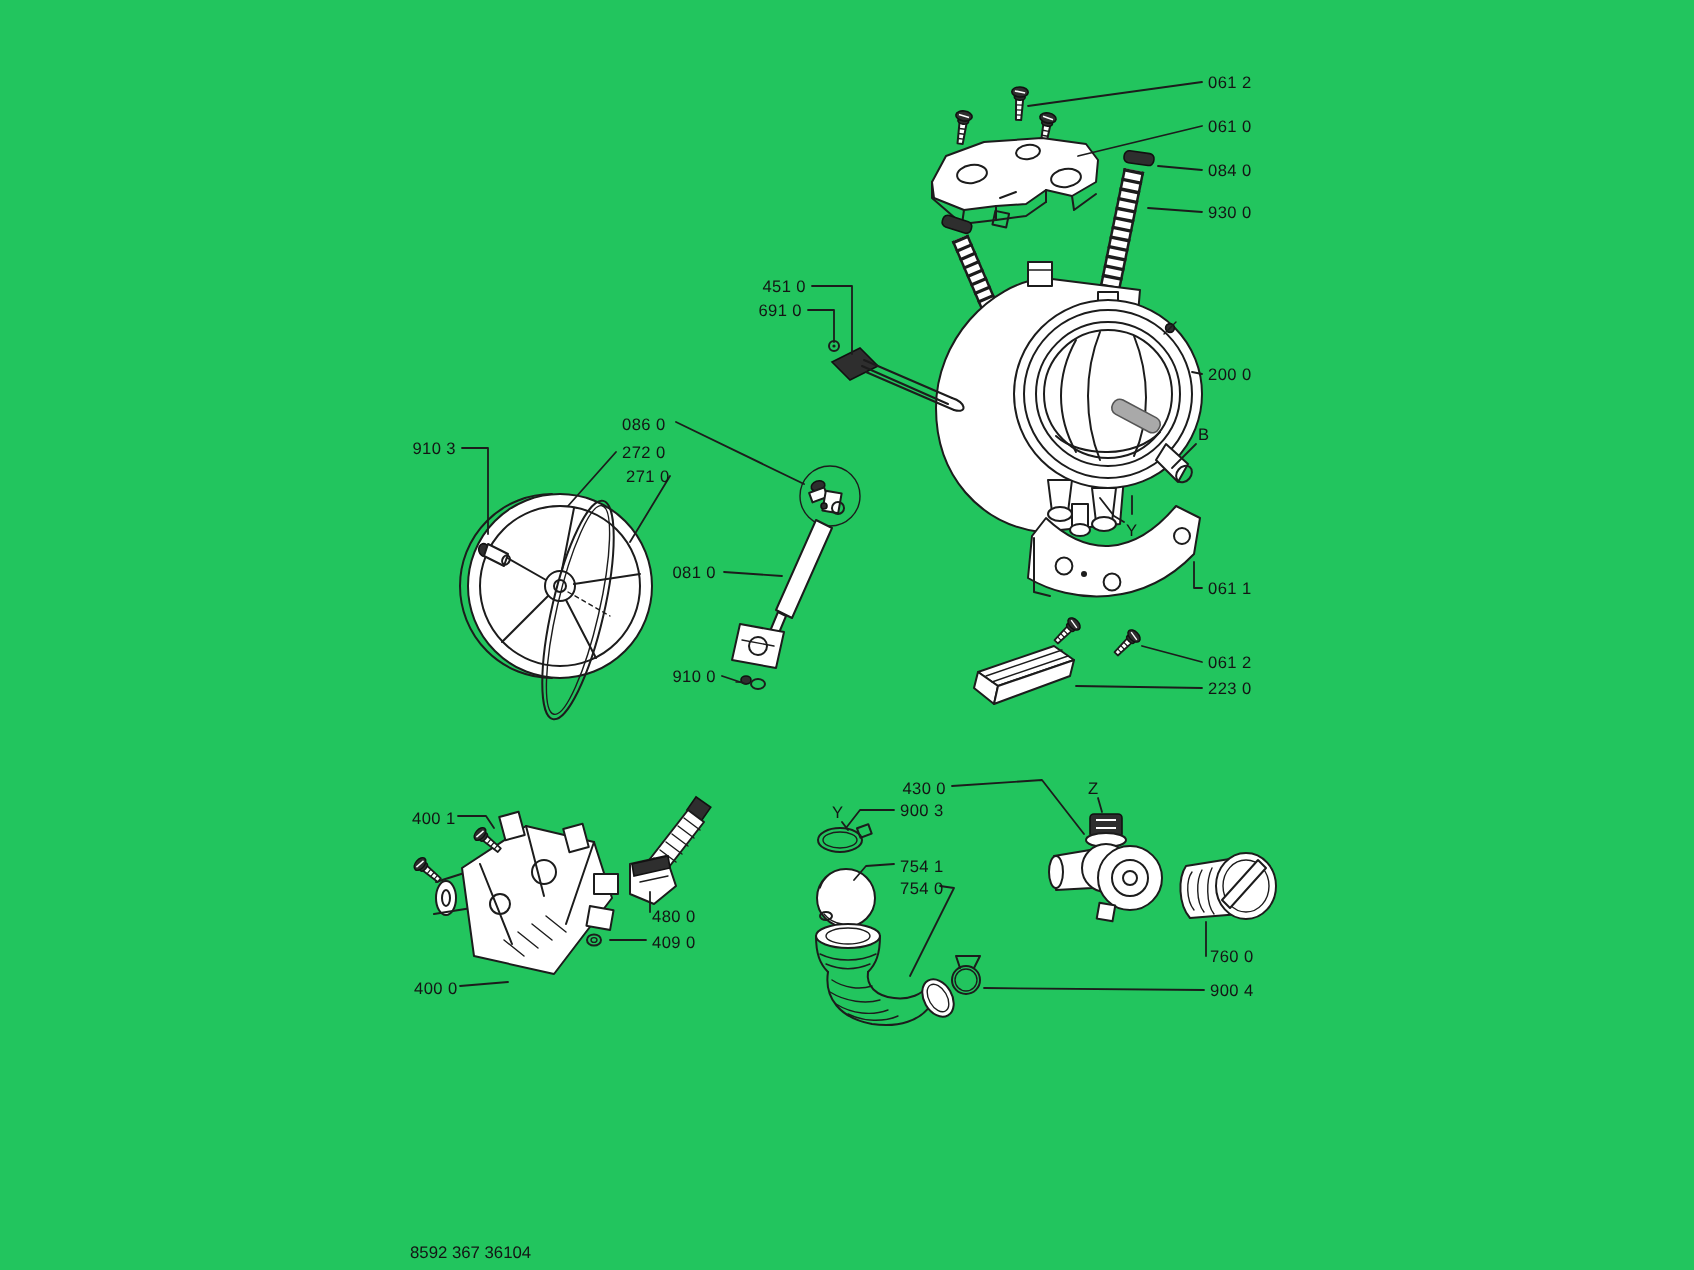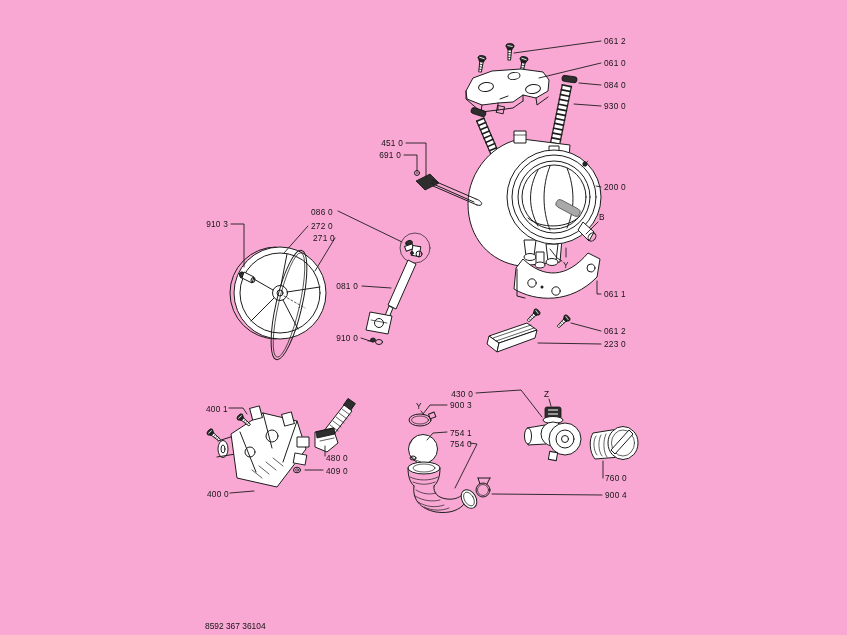--- a/index.html
+++ b/index.html
@@ -1,16 +1,16 @@
 <!DOCTYPE html>
 <html><head>
 <meta charset="utf-8">
 <style>
   html,body { margin:0; padding:0; background:#fff; }
-  #stage { position:relative; width:847px; height:635px; background:#f9a8d4; overflow:hidden;
+  #stage { position:relative; width:847px; height:635px; background:#22c55e; overflow:hidden;
            font-family:"Liberation Sans", sans-serif; }
   svg { position:absolute; left:0; top:0; }
   .lbl { font:8.3px "Liberation Sans", sans-serif; fill:#141414; letter-spacing:0.2px; }
   .end { text-anchor:end; }
   .ftr { font:8.4px "Liberation Sans", sans-serif; fill:#141414; }
   .ln  { fill:none; stroke:#1c1c1c; stroke-width:0.9; stroke-linecap:round; stroke-linejoin:round; }
   .p   { fill:#ffffff; stroke:#1c1c1c; stroke-width:1; stroke-linejoin:round; }
   .pn  { fill:none; stroke:#1c1c1c; stroke-width:1; stroke-linecap:round; stroke-linejoin:round; }
   .thin{ fill:none; stroke:#1c1c1c; stroke-width:0.7; stroke-linecap:round; }
   .dk  { fill:#2e2e2e; stroke:#111; stroke-width:0.8; }

